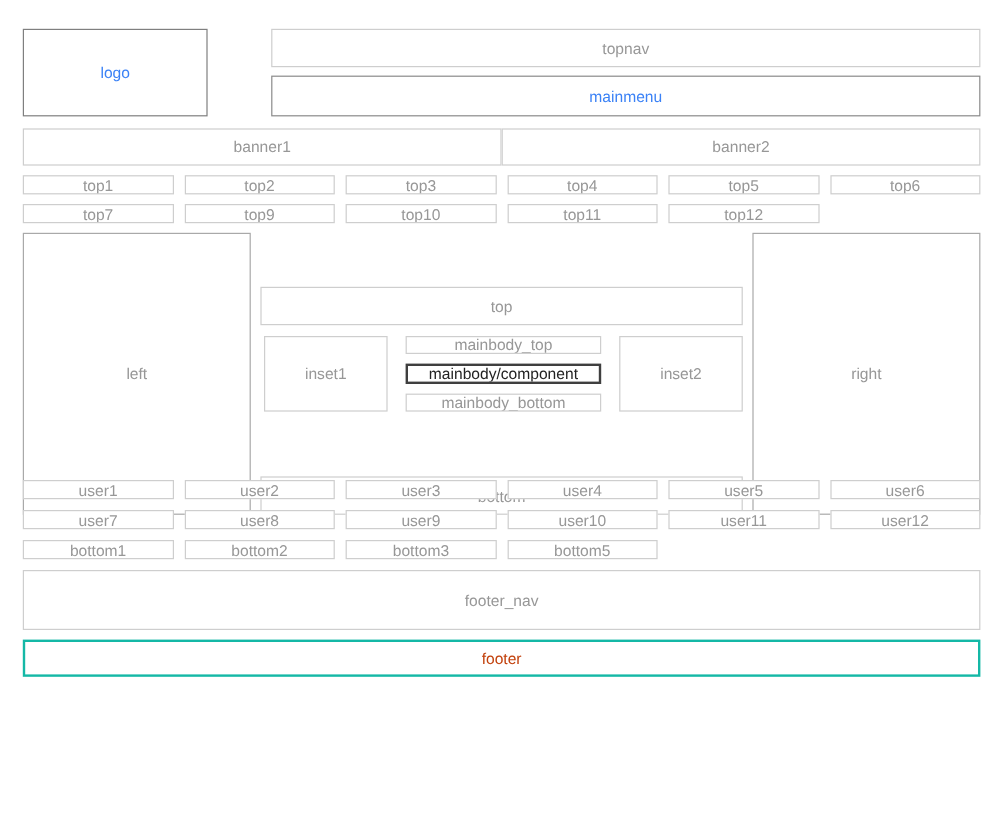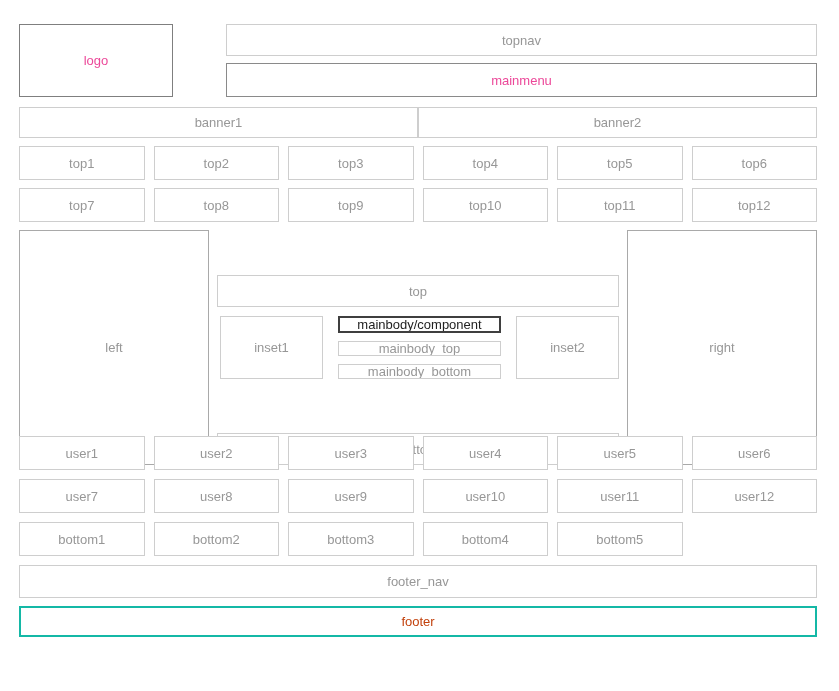--- a/index.html
+++ b/index.html
@@ -25,21 +25,21 @@
     font-size: 13px;
     line-height: 1;
     display: flex;
     align-items: center;
     justify-content: center;
     white-space: nowrap;
     overflow: hidden;
   }
   .medium   { border-color: #a9a9a9; }
   .strong   { border-color: #7f7f7f; }
-  .dark-text{ color: #ec4899; }
+  .dark-text{ color: #3b82f6; }
   .component{ border: 2px solid #3f3f3f; color: #222222; }
   .footer-box { border: 2px solid #14b8a6; color: #c2410c; }
   .mainmenu { border-color: #8a8a8a; }
 
   .header-row {
     display: grid;
     grid-template-columns: 154px 1fr;
     gap: 17px;
     height: 73px;
     margin-bottom: 10px;
@@ -52,21 +52,21 @@
     display: grid;
     grid-template-columns: 1fr 1fr;
     gap: 0;
     height: 31px;
     margin-bottom: 8px;
   }
   .six-row {
     display: grid;
     grid-template-columns: repeat(6, 1fr);
     gap: 9px;
-    height: 34px;
+    height: 16px;
     margin-bottom: 8px;
   }
   .gap9 { margin-bottom: 9px; }
 
   .middle {
     display: grid;
     grid-template-columns: 190px 1fr 190px;
     gap: 8px;
     height: 197px;
     margin-bottom: 9px;
@@ -77,21 +77,21 @@
     flex: 1;
     display: grid;
     grid-template-columns: 103px 1fr 103px;
     gap: 15px;
     margin: 0 0 0 3px;
     min-height: 0;
   }
   .mainstack { display: flex; flex-direction: column; gap: 8px; min-width: 0; }
   .mainstack .box { flex: 1; }
 
-  .footer-nav { height: 33px; margin-bottom: 8px; }
+  .footer-nav { height: 50px; margin-bottom: 8px; }
   .footer-box { height: 31px; }
 </style>
 </head>
 <body>
 
 <div class="page">
 
   <div class="header-row">
     <div class="box strong dark-text">logo</div>
     <div class="header-right">
@@ -108,36 +108,35 @@
   <div class="six-row">
     <div class="box">top1</div>
     <div class="box">top2</div>
     <div class="box">top3</div>
     <div class="box">top4</div>
     <div class="box">top5</div>
     <div class="box">top6</div>
   </div>
   <div class="six-row">
     <div class="box">top7</div>
-    <div class="box">top8</div>
     <div class="box">top9</div>
     <div class="box">top10</div>
     <div class="box">top11</div>
     <div class="box">top12</div>
   </div>
 
   <div class="middle">
     <div class="box medium">left</div>
     <div class="center">
       <div class="box center-top">top</div>
       <div class="inner">
         <div class="box">inset1</div>
         <div class="mainstack">
+          <div class="box">mainbody_top</div>
           <div class="box component">mainbody/component</div>
-          <div class="box">mainbody_top</div>
           <div class="box">mainbody_bottom</div>
         </div>
         <div class="box">inset2</div>
       </div>
       <div class="box center-bottom">bottom</div>
     </div>
     <div class="box medium">right</div>
   </div>
 
   <div class="six-row gap9">
@@ -153,20 +152,19 @@
     <div class="box">user8</div>
     <div class="box">user9</div>
     <div class="box">user10</div>
     <div class="box">user11</div>
     <div class="box">user12</div>
   </div>
   <div class="six-row gap9">
     <div class="box">bottom1</div>
     <div class="box">bottom2</div>
     <div class="box">bottom3</div>
-    <div class="box">bottom4</div>
     <div class="box">bottom5</div>
   </div>
 
   <div class="box footer-nav">footer_nav</div>
   <div class="box footer-box">footer</div>
 
 </div>
 
 </body></html>

